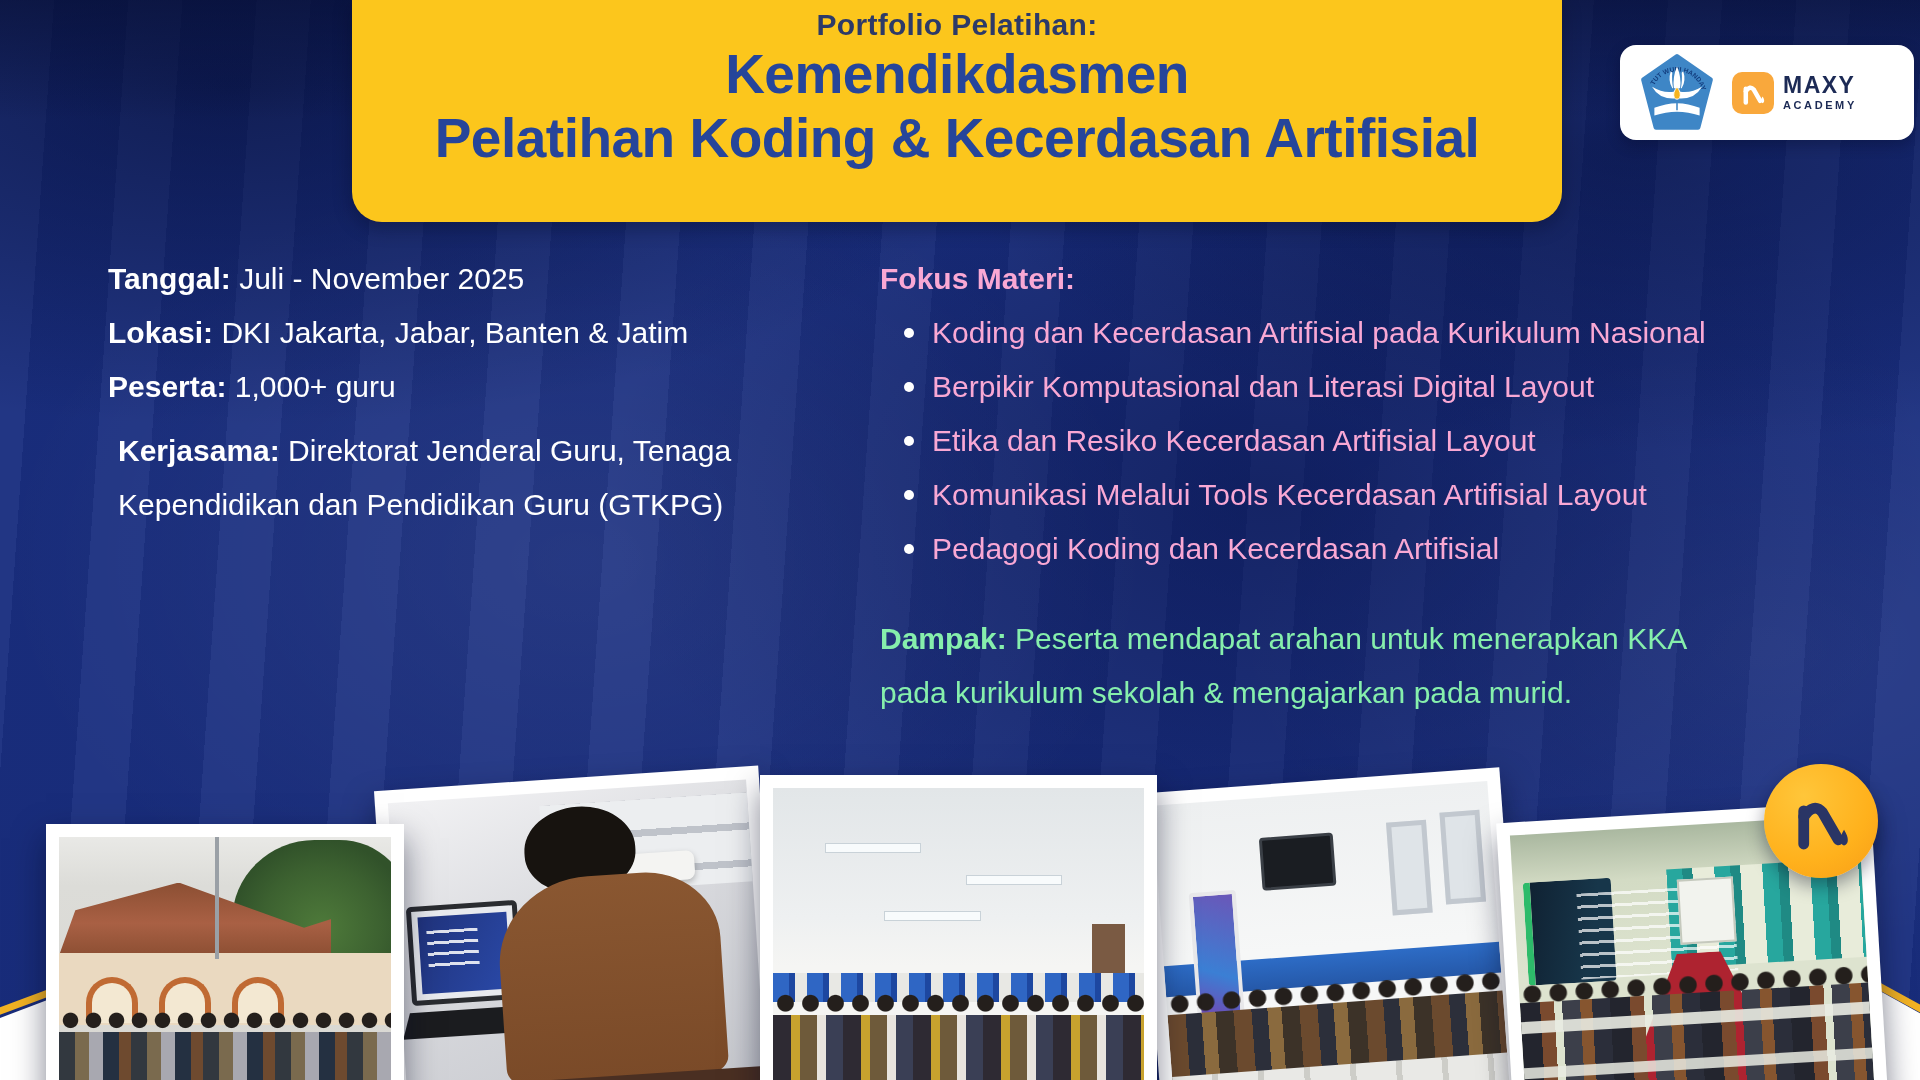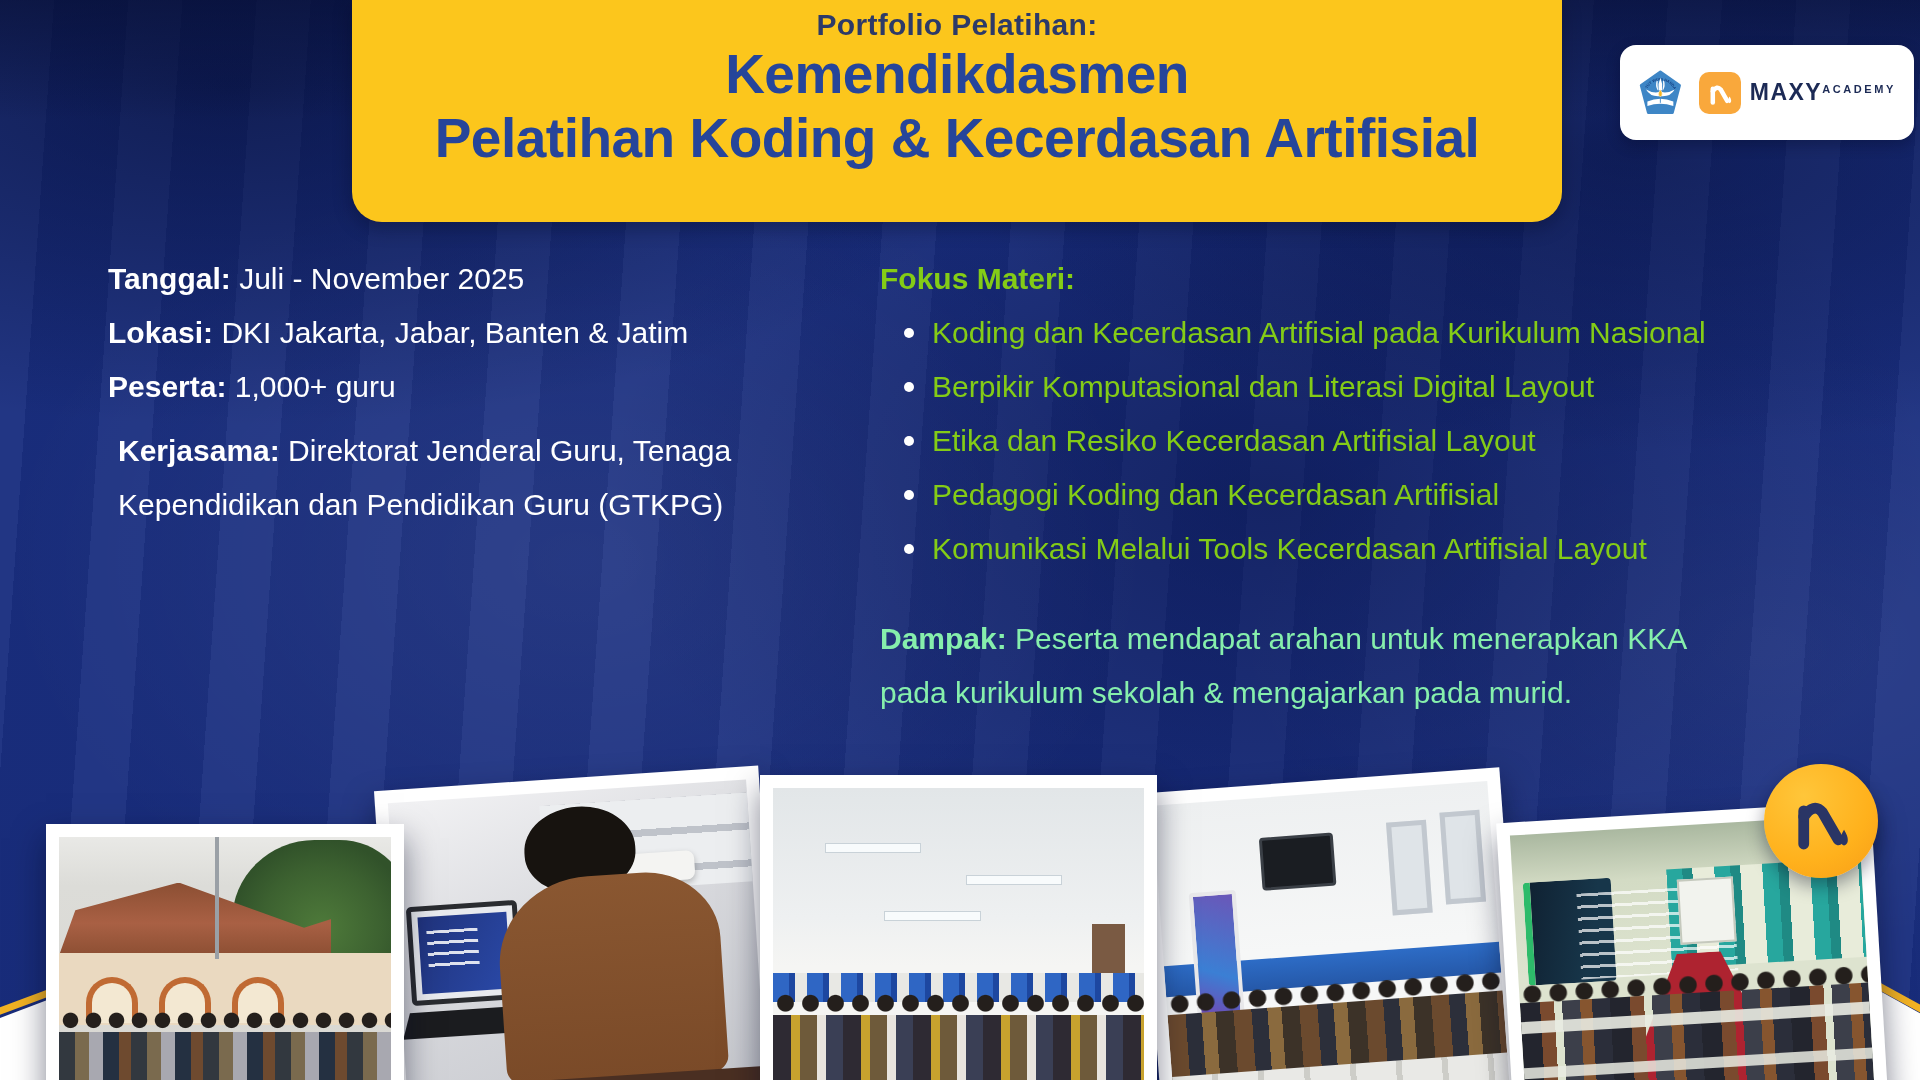--- a/index.html
+++ b/index.html
@@ -38,27 +38,27 @@
     position:absolute;left:1620px;top:45px;width:294px;height:95px;z-index:3;
     background:#ffffff;border-radius:16px;box-sizing:border-box;
     display:flex;align-items:center;gap:16px;padding:0 18px;
     box-shadow:0 5px 14px rgba(4,8,30,.3);
   }
   .maxy-lockup{display:flex;align-items:center;gap:9px;}
   .maxy-square{
     width:42px;height:42px;border-radius:10px;background:#f9a83c;
     display:flex;align-items:center;justify-content:center;flex:0 0 auto;
   }
-  .maxy-text{display:flex;flex-direction:row;line-height:1;}
+  .maxy-text{display:flex;flex-direction:column;line-height:1;}
   .maxy-text .name{font-size:23px;font-weight:700;color:#1c2a55;letter-spacing:1.5px;}
   .maxy-text .sub{font-size:11px;font-weight:700;color:#1c2a55;letter-spacing:2.6px;margin-top:3px;}
   
   .details{position:absolute;left:108px;top:252px;width:700px;z-index:2;color:#fff;font-size:30px;line-height:54px;}
   .details .lbl{font-weight:700;}
-  .fokus{position:absolute;left:880px;top:252px;width:1010px;z-index:2;color:#84cc16;}
+  .fokus{position:absolute;left:880px;top:252px;width:1010px;z-index:2;color:#f9a8d4;}
   .fokus .heading{font-size:30px;font-weight:700;line-height:54px;}
   .fokus ul{margin:0;padding:0;list-style:none;}
   .fokus li{position:relative;padding-left:52px;font-size:30px;line-height:54px;}
   .fokus li::before{content:"";position:absolute;left:24px;top:22px;width:10px;height:10px;border-radius:50%;background:#fff;}
   .dampak{position:absolute;left:880px;top:612px;width:830px;z-index:2;color:#86efac;font-size:30px;line-height:54px;}
   .dampak .lbl{font-weight:700;}
   
   .photo{position:absolute;background:#fff;padding:13px;box-sizing:border-box;box-shadow:0 14px 30px rgba(6,10,35,.5);}
   .ph{position:relative;width:100%;height:100%;overflow:hidden;}
   .ph *{position:absolute;}
@@ -209,22 +209,22 @@
     <p style="margin:0"><span class="lbl">Peserta:</span> <span>1,000+ guru</span></p>
     <p style="margin:10px"><span class="lbl">Kerjasama:</span> <span>Direktorat Jenderal Guru, Tenaga Kependidikan dan Pendidikan Guru (GTKPG)</span></p>
   </div>
 
   <div class="fokus">
     <div class="heading">Fokus Materi:</div>
     <ul>
       <li>Koding dan Kecerdasan Artifisial pada Kurikulum Nasional</li>
       <li>Berpikir Komputasional dan Literasi Digital Layout</li>
       <li>Etika dan Resiko Kecerdasan Artifisial Layout</li>
+      <li>Komunikasi Melalui Tools Kecerdasan Artifisial Layout</li>
       <li>Pedagogi Koding dan Kecerdasan Artifisial</li>
-      <li>Komunikasi Melalui Tools Kecerdasan Artifisial Layout</li>
     </ul>
   </div>
 
   <div class="dampak">
     <span class="lbl">Dampak:</span>
     <span>Peserta mendapat arahan untuk menerapkan KKA pada kurikulum sekolah &amp; mengajarkan pada murid.</span>
   </div>
 
   <div class="photo" id="photo1" title="Foto bersama peserta pelatihan di halaman sekolah">
     <div class="ph sc1">

